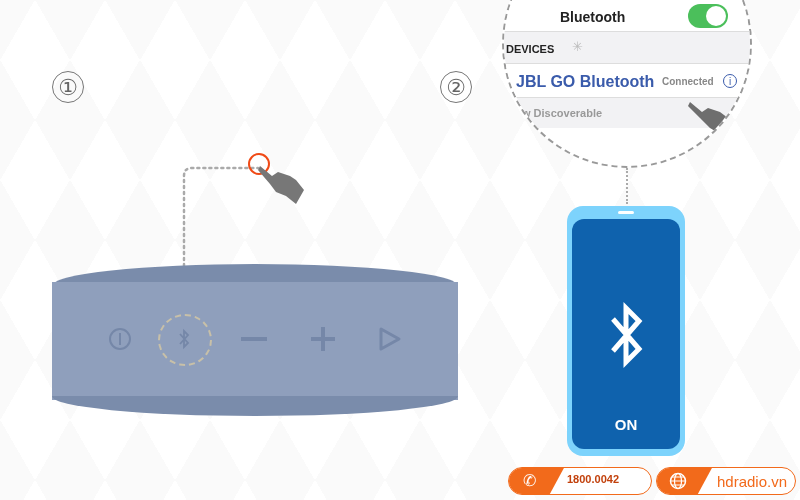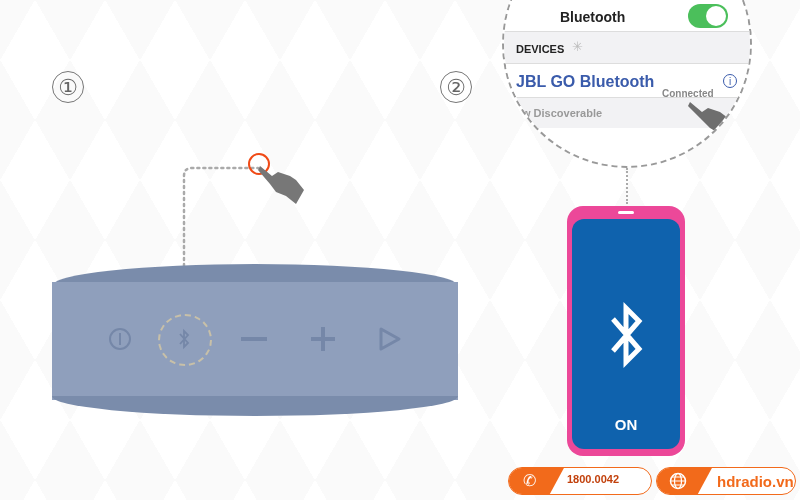--- a/index.html
+++ b/index.html
@@ -15,21 +15,21 @@
   .speaker{left:52px;top:264px;width:406px;height:150px;}
   .speaker .top{position:absolute;left:0;top:0;width:406px;height:22px;background:#7a8cab;border-radius:50% 50% 0 0/100% 100% 0 0;}
   .speaker .body{position:absolute;left:0;top:18px;width:406px;height:118px;background:#8f9fbc;}
   .speaker .bot{position:absolute;left:0;top:132px;width:406px;height:20px;background:#7a8cab;border-radius:0 0 50% 50%/0 0 100% 100%;}
   .sbtn{position:absolute;color:#7587a8;}
   
   .mag{left:502px;top:-80px;width:250px;height:248px;border-radius:50%;border:2px dashed #999;overflow:hidden;box-sizing:border-box;background:#fff;}
   .mag-inner{position:absolute;left:0;top:0;width:250px;height:250px;}
   .row{position:absolute;left:0;width:250px;box-sizing:border-box;border-bottom:1px solid #ddd;}
   
-  .phone{left:567px;top:206px;width:118px;height:250px;background:#ec4899;border-radius:16px;}
+  .phone{left:567px;top:206px;width:118px;height:250px;background:#7dd3fc;border-radius:16px;}
   .screen{position:absolute;left:5px;top:13px;width:108px;height:230px;background:#0f62ad;border-radius:12px;}
   .pill{position:absolute;border-radius:20px;height:28px;box-sizing:border-box;}
 </style>
 </head>
 <body>
 
 <div class="abs step" style="left:52px;top:71px;">①</div>
 <div class="abs step" style="left:440px;top:71px;">②</div>
 
 <svg class="abs" style="left:178px;top:160px;" width="90" height="160">
@@ -65,26 +65,26 @@
 
 <div class="abs mag">
   <div class="mag-inner">
     <div class="row" style="top:70px;height:40px;background:#fff;">
       <span class="abs" style="left:12px;top:17px;font-size:14px;font-weight:bold;color:#222;margin-left:44px;">Bluetooth</span>
       <div class="abs" style="left:184px;top:12px;width:40px;height:24px;background:#4bbf5b;border-radius:12px;">
         <div class="abs" style="right:2px;top:2px;width:20px;height:20px;background:#fff;border-radius:50%;"></div>
       </div>
     </div>
     <div class="row" style="top:110px;height:32px;background:#f2f2f4;">
-      <span class="abs" style="left:12px;top:11px;font-size:11px;font-weight:bold;color:#222;">DEVICES</span>
+      <span class="abs" style="left:2px;top:11px;font-size:11px;font-weight:bold;color:#222;">DEVICES</span>
       <span class="abs" style="left:68px;top:7px;font-size:13px;color:#bbb;">✳</span>
     </div>
     <div class="row" style="top:142px;height:34px;background:#fff;">
       <span class="abs" style="left:12px;top:9px;font-size:16px;font-weight:bold;color:#3a5bab;">JBL GO Bluetooth</span>
-      <span class="abs" style="left:158px;top:12px;font-size:10px;font-weight:bold;color:#888;margin-top:12px;">Connected</span>
+      <span class="abs" style="left:158px;top:12px;font-size:10px;font-weight:bold;color:#888;">Connected</span>
       <div class="abs" style="left:219px;top:10px;width:14px;height:14px;border:1.5px solid #3a5bab;border-radius:50%;color:#3a5bab;font-size:10px;text-align:center;line-height:14px;box-sizing:border-box;">i</div>
     </div>
     <div class="row" style="top:176px;height:30px;background:#f2f2f4;border:none;">
       <span class="abs" style="left:18px;top:9px;font-size:11px;font-weight:bold;color:#999;">w Discoverable</span>
     </div>
     <svg class="abs" style="left:184px;top:176px;" width="44" height="40" viewBox="0 0 44 40">
       <path d="M2 4 L14 14 L20 10 L26 12 L32 14 L40 20 L42 30 L32 36 L22 30 L12 20 L0 8 Z" fill="#6e6e6e"></path>
     </svg>
   </div>
 </div>
@@ -106,14 +106,14 @@
   <span class="abs" style="left:14px;top:3px;font-size:16px;color:#fff;">✆</span>
   <span class="abs" style="left:58px;top:5px;font-size:11px;font-weight:bold;color:#c2410c;">1800.0042</span>
 </div>
 <div class="abs pill" style="left:656px;top:467px;width:140px;border:1.5px solid #f26a1b;background:#fff;overflow:hidden;">
   <div class="abs" style="left:-2px;top:-2px;width:58px;height:30px;background:#f26a1b;clip-path:polygon(0 0,100% 0,72% 100%,0 100%);"></div>
   <svg class="abs" style="left:12px;top:4px;" width="18" height="18" viewBox="0 0 18 18">
     <circle cx="9" cy="9" r="7.5" fill="none" stroke="#fff" stroke-width="1.5"></circle>
     <ellipse cx="9" cy="9" rx="3.5" ry="7.5" fill="none" stroke="#fff" stroke-width="1.2"></ellipse>
     <path d="M1.5 9 H16.5 M3 5 H15 M3 13 H15" stroke="#fff" stroke-width="1.2"></path>
   </svg>
-  <span class="abs" style="left:60px;top:5px;font-size:15px;font-weight:bold;color:#f26a1b;">hdradio.vn</span>
+  <span class="abs" style="left:60px;top:5px;font-size:15px;font-weight:normal;color:#f26a1b;">hdradio.vn</span>
 </div>
 
 </body></html>

